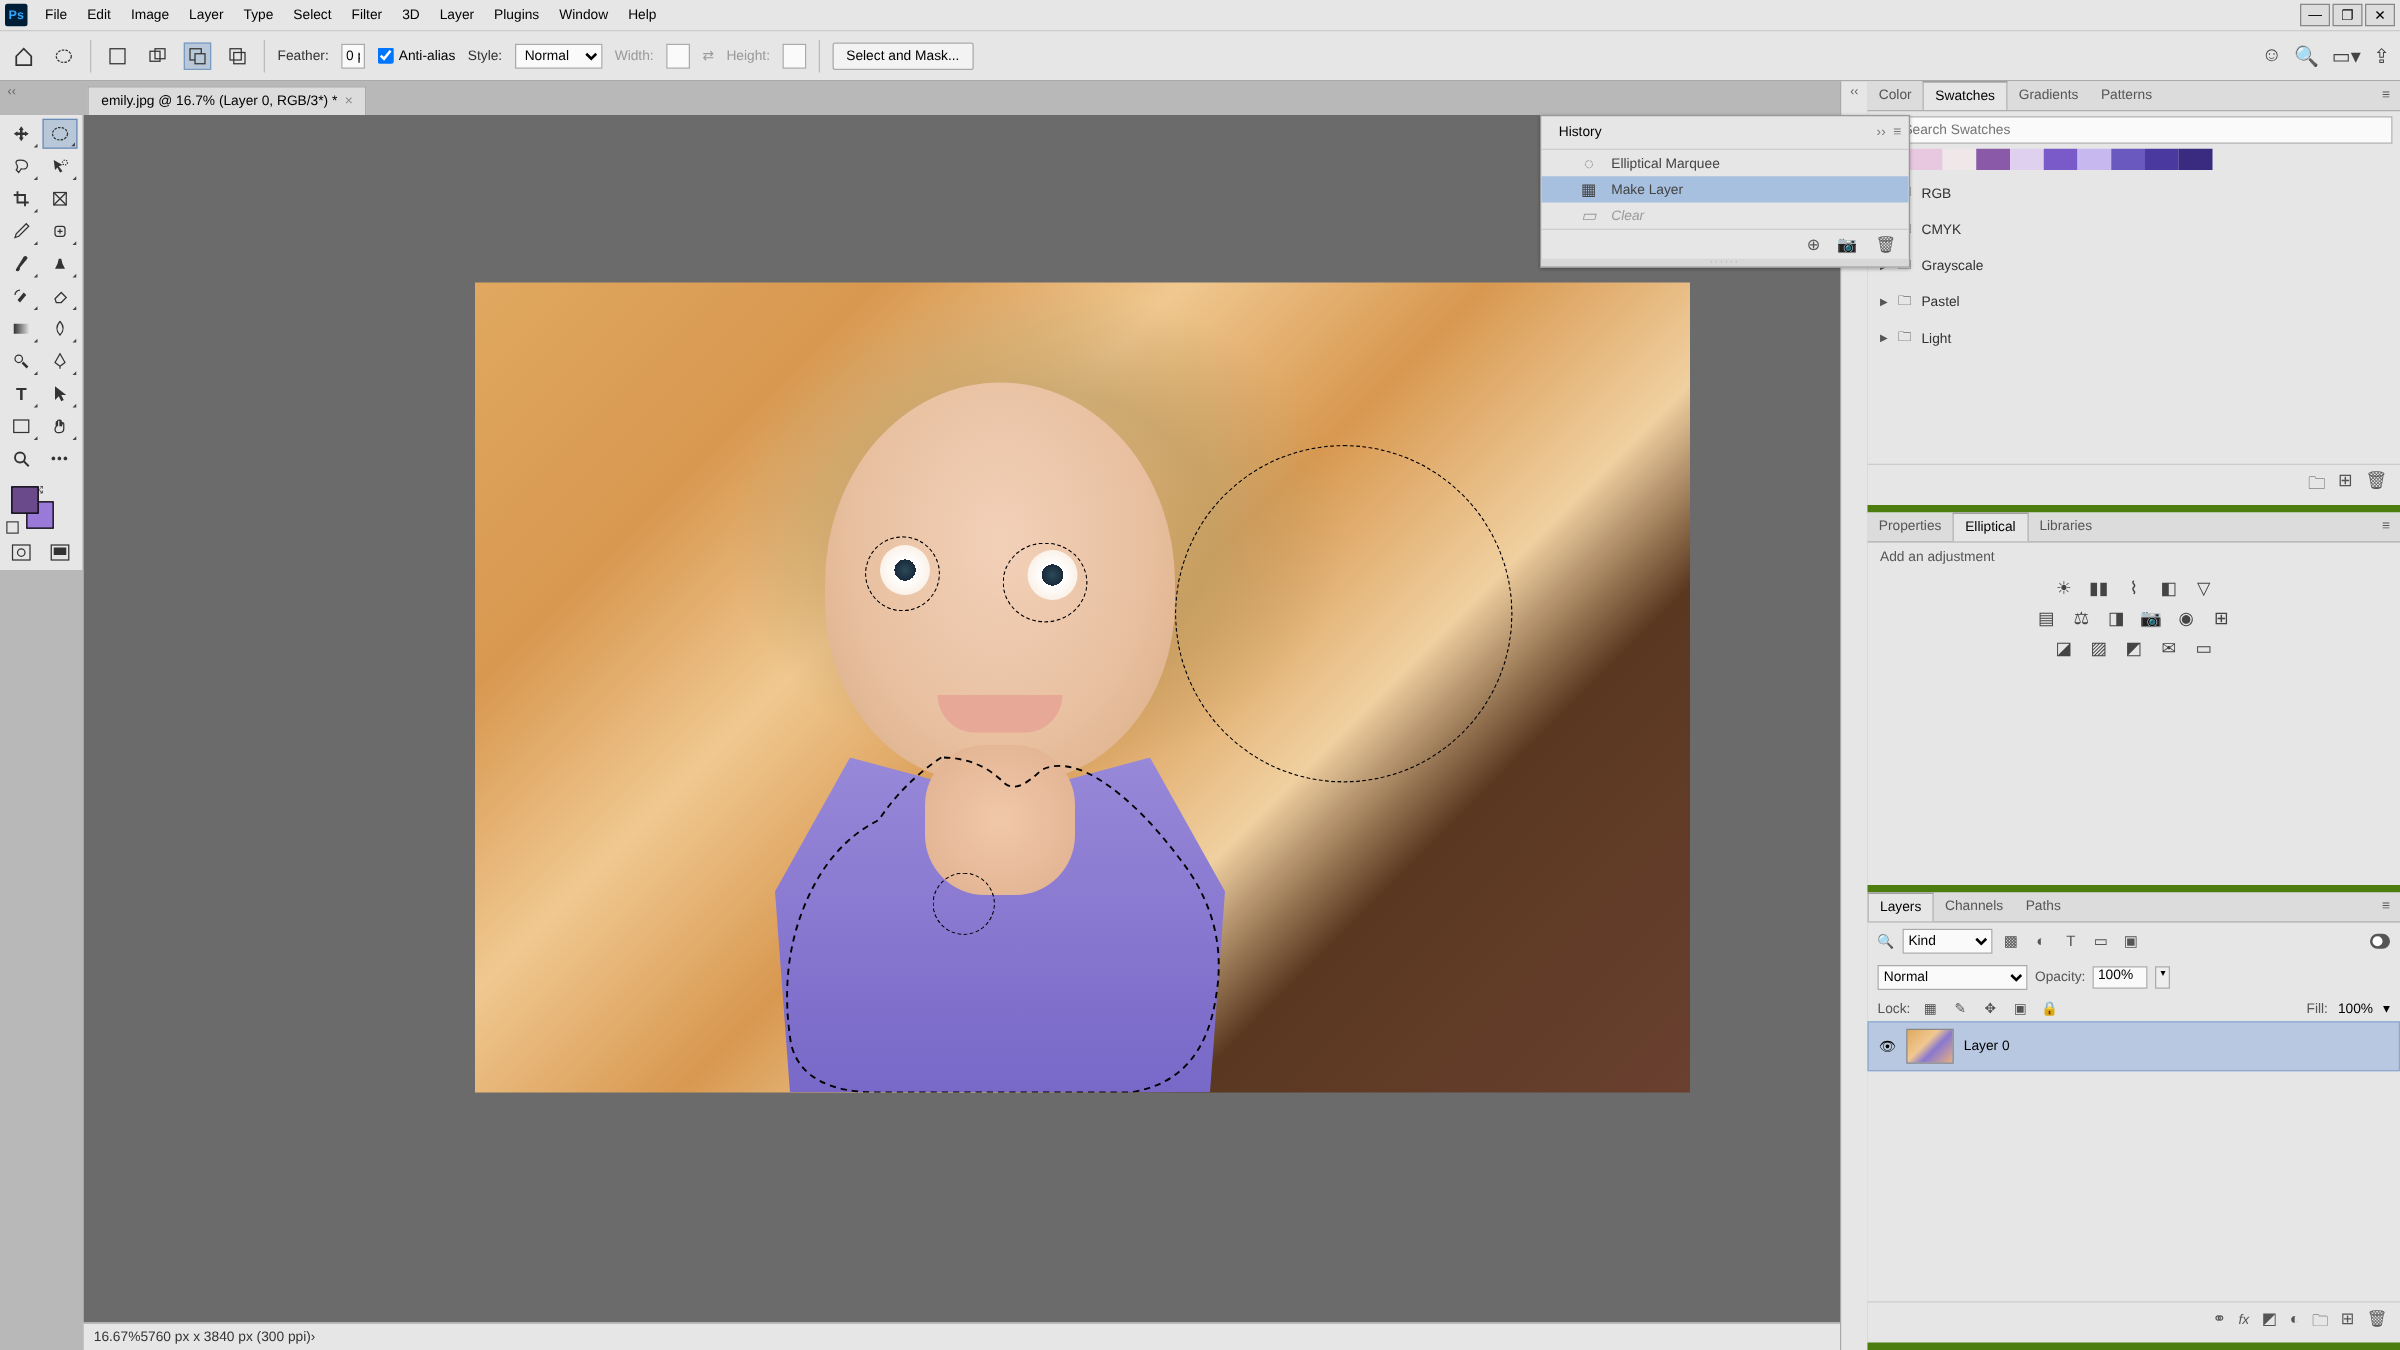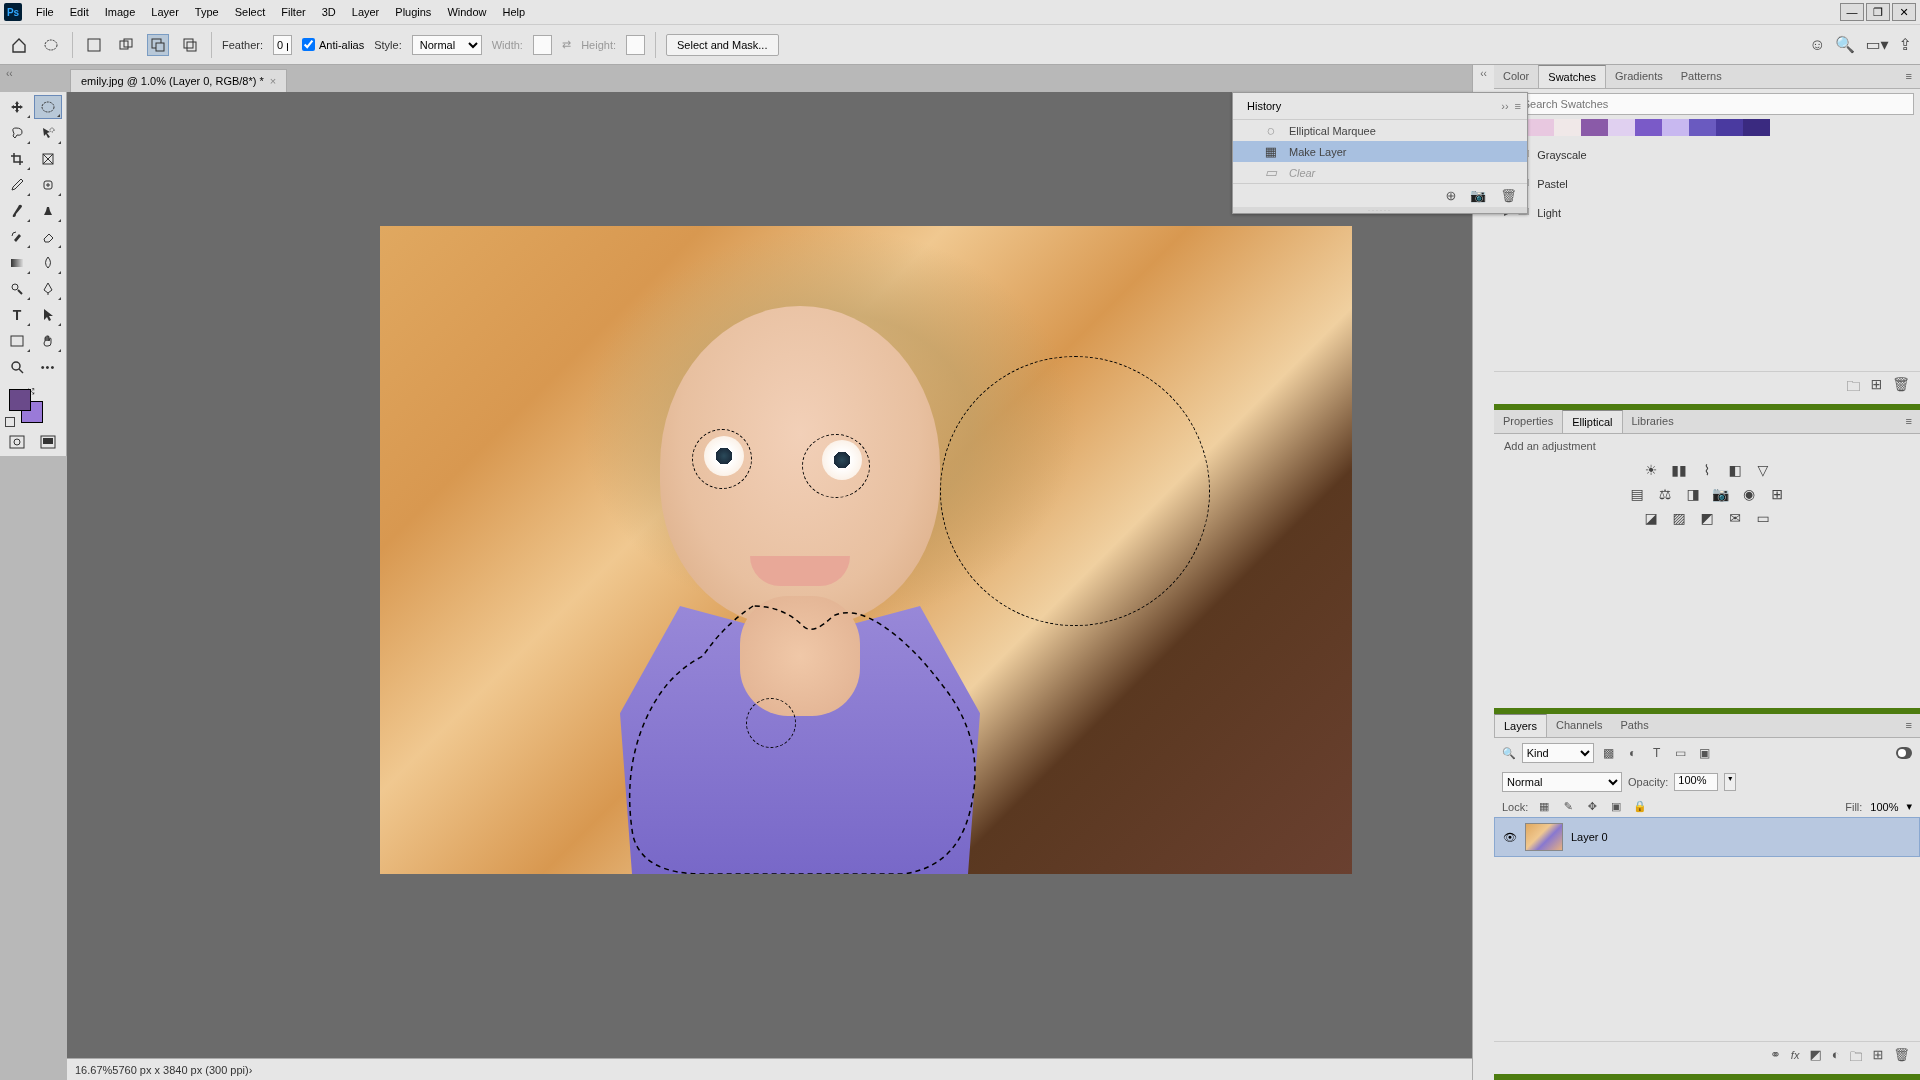--- a/index.html
+++ b/index.html
@@ -194,21 +194,21 @@
     <span>☺</span>
     <span>🔍</span>
     <span>▭▾</span>
     <span>⇪</span>
   </div>
 </div>
 
 <div class="tabbar">
   <span class="toggle">‹‹</span>
   <div class="doctab">
-    <span>emily.jpg @ 1.0% (Layer 0, RGB/8*) *</span>
+    <span>emily.jpg @ 16.7% (Layer 0, RGB/3*) *</span>
     <span class="x">×</span>
   </div>
 </div>
 
 <div class="tools">
   <div class="tool">
       <svg width="14" height="14">
         <path d="M7 1 L9 4 L8 4 L8 6 L10 6 L10 5 L13 7 L10 9 L10 8 L8 8 L8 10 L9 10 L7 13 L5 10 L6 10 L6 8 L4 8 L4 9 L1 7 L4 5 L4 6 L6 6 L6 4 L5 4 Z" fill="#333"></path>
       </svg>
       <span class="tri"></span>
@@ -449,20 +449,30 @@
           <div class="sw" style="background: rgb(240, 232, 232);"></div>
           <div class="sw" style="background: rgb(138, 90, 168);"></div>
           <div class="sw" style="background: rgb(224, 208, 240);"></div>
           <div class="sw" style="background: rgb(122, 90, 200);"></div>
           <div class="sw" style="background: rgb(200, 184, 240);"></div>
           <div class="sw" style="background: rgb(106, 90, 192);"></div>
           <div class="sw" style="background: rgb(74, 58, 160);"></div>
           <div class="sw" style="background: rgb(58, 42, 128);"></div>
         </div>
       <div class="swlist" id="swgroups">
+          <div class="switem">
+            <span class="chev">▶</span>
+            <span>🗀</span>
+            <span>RGB</span>
+          </div>
+          <div class="switem">
+            <span class="chev">▶</span>
+            <span>🗀</span>
+            <span>CMYK</span>
+          </div>
           <div class="switem">
             <span class="chev">▶</span>
             <span>🗀</span>
             <span>Grayscale</span>
           </div>
           <div class="switem">
             <span class="chev">▶</span>
             <span>🗀</span>
             <span>Pastel</span>
           </div>

